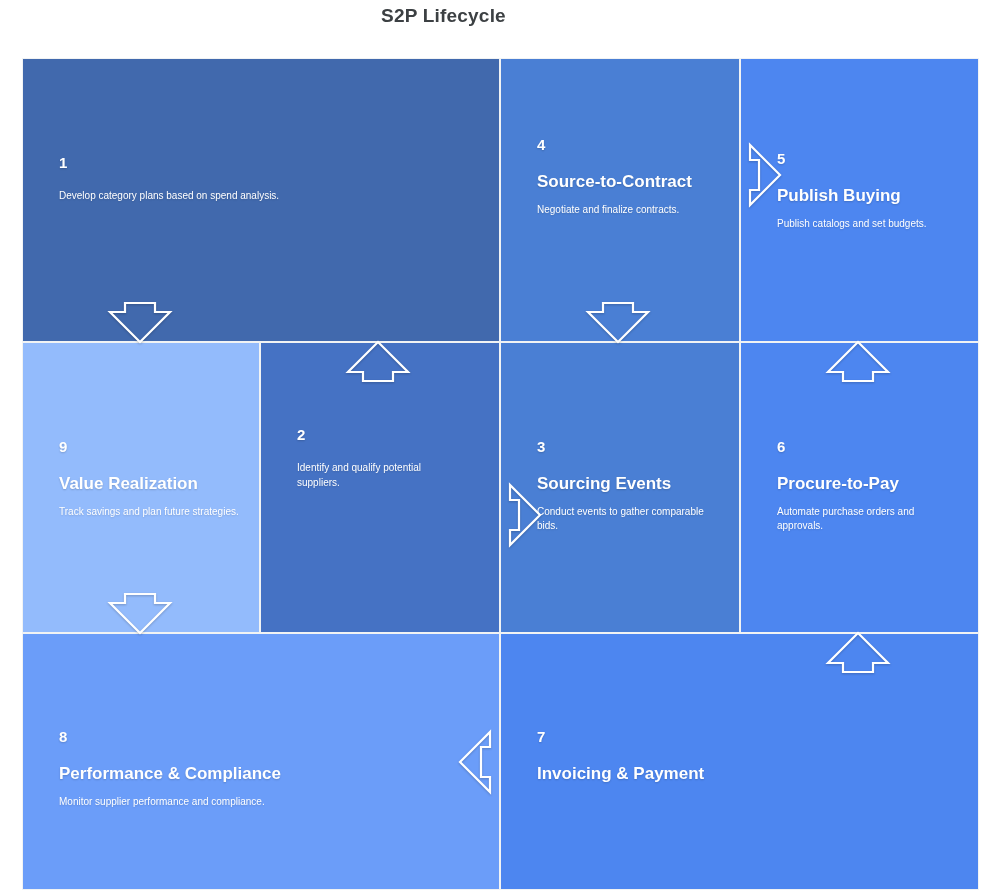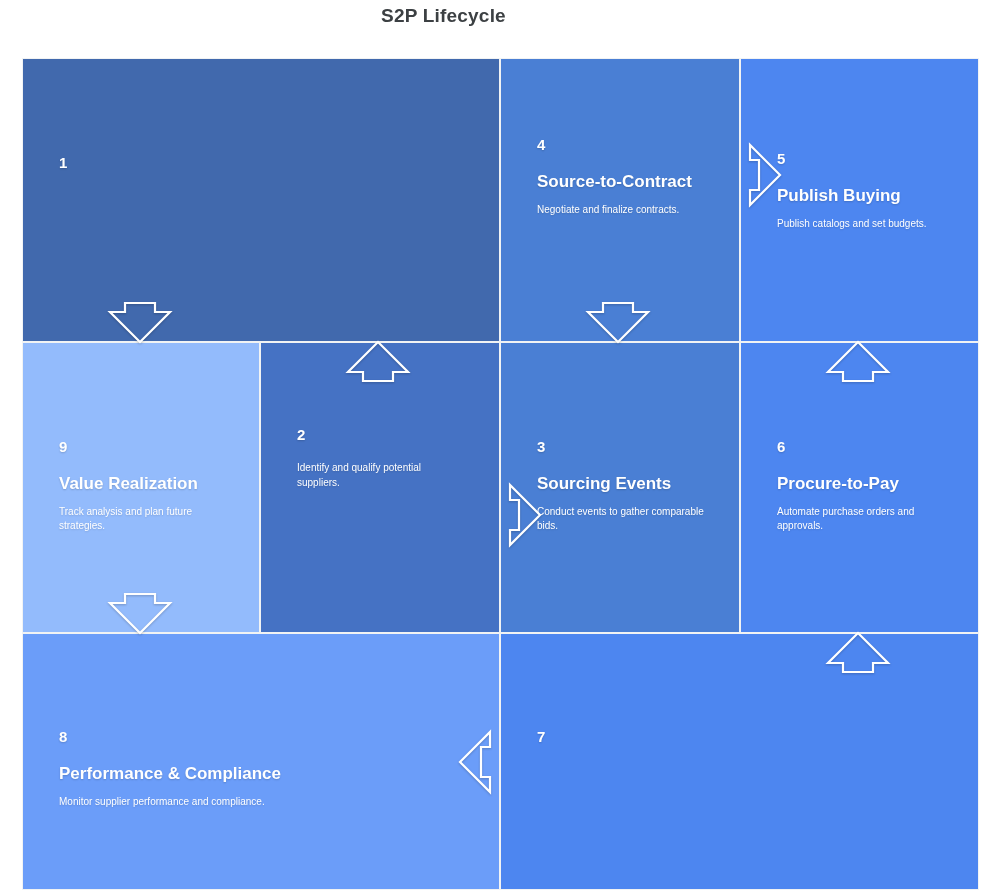--- a/index.html
+++ b/index.html
@@ -53,20 +53,21 @@
 </head>
 <body>
 
 <div id="title">S2P Lifecycle</div>
 
 <div id="board">
 
   <div class="cell" style="left:0;top:0;width:478px;height:284px;background:#4169ad;">
     <div class="inner" style="top:96px;">
       <div class="num">1</div>
+      <div class="desc">Develop category plans based on spend analysis.</div>
     </div>
   </div>
 
   <div class="cell" style="left:478px;top:0;width:240px;height:284px;background:#4a7fd4;">
     <div class="inner" style="top:78px;padding:0 36px 0 36px;">
       <div class="num">4</div>
       <div class="ttl">Source-to-Contract</div>
       <div class="desc">Negotiate and finalize contracts.</div>
     </div>
   </div>
@@ -76,21 +77,21 @@
       <div class="num">5</div>
       <div class="ttl">Publish Buying</div>
       <div class="desc">Publish catalogs and set budgets.</div>
     </div>
   </div>
 
   <div class="cell" style="left:0;top:284px;width:238px;height:291px;background:#93bbfc;">
     <div class="inner" style="top:96px;padding:0 20px 0 36px;">
       <div class="num">9</div>
       <div class="ttl">Value Realization</div>
-      <div class="desc">Track analysis and plan future strategies.</div>
+      <div class="desc">Track savings and plan future strategies.</div>
     </div>
   </div>
 
   <div class="cell" style="left:238px;top:284px;width:240px;height:291px;background:#4572c4;">
     <div class="inner" style="top:84px;padding:0 36px 0 36px;">
       <div class="num">2</div>
       <div class="desc">Identify and qualify potential suppliers.</div>
     </div>
   </div>
 
@@ -114,20 +115,21 @@
     <div class="inner" style="top:95px;">
       <div class="num">8</div>
       <div class="ttl">Performance &amp; Compliance</div>
       <div class="desc">Monitor supplier performance and compliance.</div>
     </div>
   </div>
 
   <div class="cell" style="left:478px;top:575px;width:479px;height:257px;background:#4d86f0;">
     <div class="inner" style="top:95px;">
       <div class="num">7</div>
+      <div class="ttl">Invoicing &amp; Payment</div>
     </div>
   </div>
 
   <svg id="arrows" viewBox="0 0 957 832">
 
     <polygon points="118,249 103,249 103,258 88,258 118,288 148,258 133,258 133,249" transform="translate(0,-4)"></polygon>
 
     <polygon points="356,319 341,319 341,310 326,310 356,280 386,310 371,310 371,319" transform="translate(0,4)"></polygon>
 
     <polygon points="493,457 493,442 484,442 484,427 514,457 484,487 484,472 493,472" transform="translate(4,0)"></polygon>

